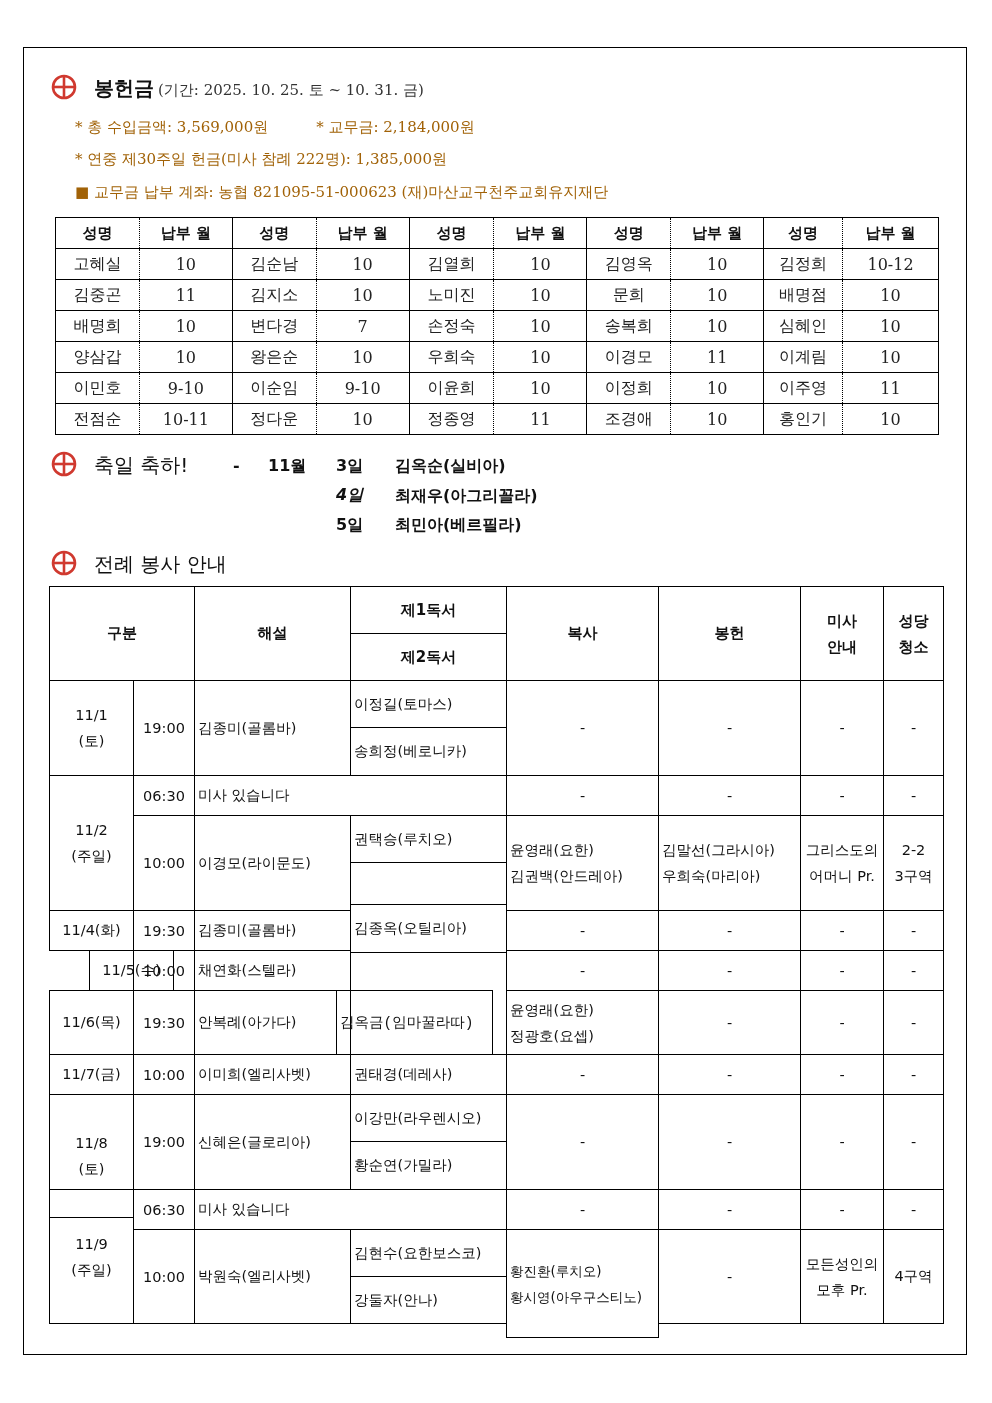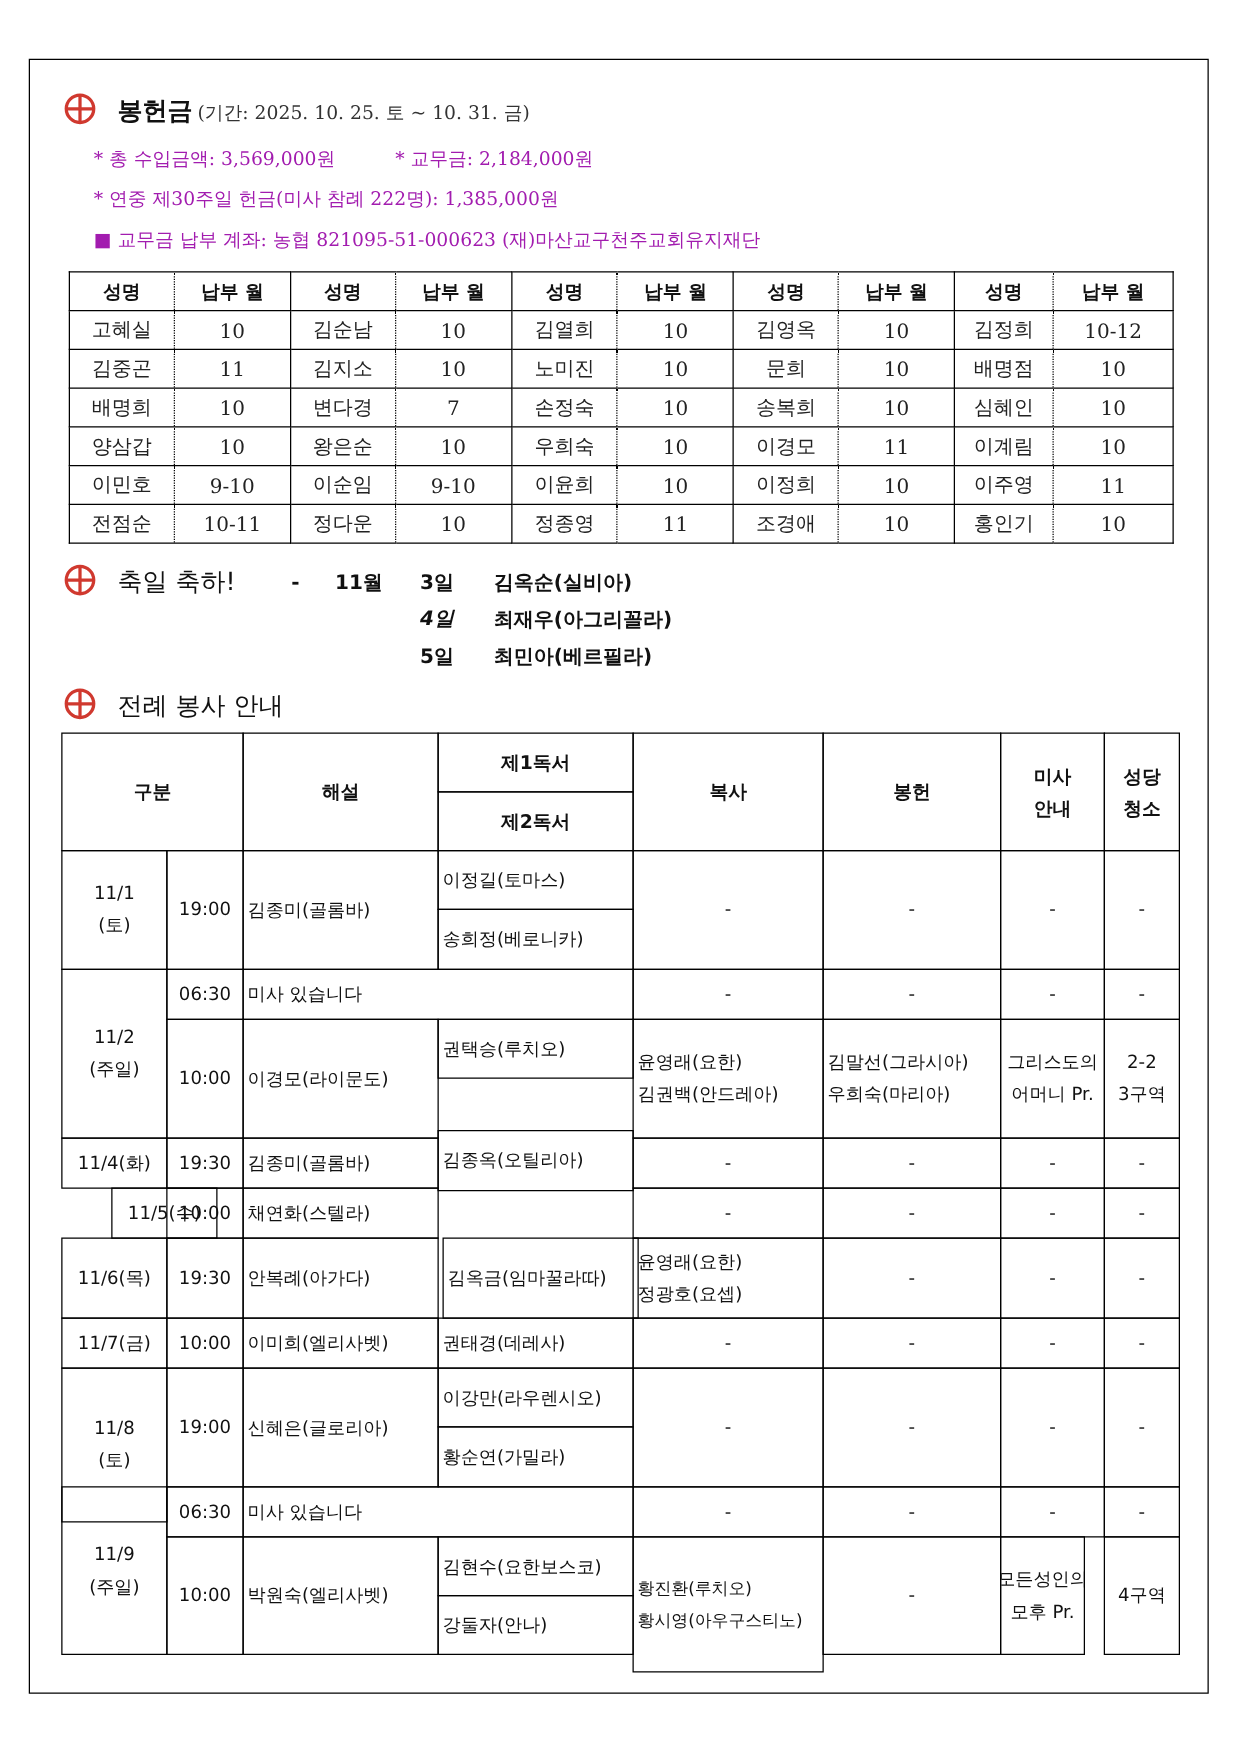--- a/index.html
+++ b/index.html
@@ -1,21 +1,21 @@
 <!DOCTYPE html>
 <html><head>
 <meta charset="utf-8">
 <style>
   html, body { margin:0; padding:0; background:#ffffff; }
   body { width:992px; height:1403px; position:relative; font-family:"DejaVu Sans", sans-serif; color:#111; }
   .page-border { position:absolute; left:23px; top:47px; width:944px; height:1308px; border:1px solid #000; box-sizing:border-box; }
   .icon-cross { position:absolute; width:26px; height:26px; }
   .sec-title { position:absolute; font-family:"DejaVu Sans", sans-serif; font-weight:bold; font-size:20px; color:#111; white-space:nowrap; }
   .sec-title .sub { font-family:"DejaVu Serif", serif; font-weight:normal; font-size:15px; color:#333; margin-left:4px; }
-  .line { position:absolute; font-family:"DejaVu Serif", serif; font-size:15px; color:#a21caf; white-space:nowrap; }
+  .line { position:absolute; font-family:"DejaVu Serif", serif; font-size:15px; color:#a16207; white-space:nowrap; }
   .line .gap { display:inline-block; width:48px; }
 
   
   table.off { position:absolute; left:55px; top:217px; width:884px; border-collapse:collapse; font-family:"DejaVu Serif", serif; font-size:16px; }
   table.off td, table.off th { border:1px solid #000; height:30px; padding:0; text-align:center; color:#222; }
   table.off th { font-family:"DejaVu Sans", sans-serif; font-weight:bold; font-size:15px; color:#111; }
   table.off .nm { border-right:1px dotted #000; }
   table.off .mo { border-left:1px dotted #000; }
 
   
@@ -249,21 +249,21 @@
   <div class="cell c" style="left:84px;top:364px;width:62px;height:41px;">10:00</div>
   <div class="cell l" style="left:145px;top:364px;width:157px;height:41px;">채연화(스텔라)</div>
   <div class="cell c" style="left:457px;top:364px;width:153px;height:41px;">-</div>
   <div class="cell c" style="left:609px;top:364px;width:143px;height:41px;">-</div>
   <div class="cell c" style="left:751px;top:364px;width:84px;height:41px;">-</div>
   <div class="cell c" style="left:834px;top:364px;width:61px;height:41px;">-</div>
 
   <div class="cell c" style="left:0;top:404px;width:85px;height:65px;">11/6(목)</div>
   <div class="cell c" style="left:84px;top:404px;width:62px;height:65px;">19:30</div>
   <div class="cell l" style="left:145px;top:404px;width:157px;height:65px;">안복례(아가다)</div>
-  <div class="cell l" style="left:305px;top:404px;width:157px;height:65px;">김옥금(임마꿀라따)</div>
+  <div class="cell l" style="left:287px;top:404px;width:157px;height:65px;font-family:Liberation Mono, monospace;">김옥금(임마꿀라따)</div>
   <div class="cell l multi" style="left:457px;top:404px;width:153px;height:65px;">
     <span>윤영래(요한)</span>
     <span>정광호(요셉)</span>
   </div>
   <div class="cell c" style="left:609px;top:404px;width:143px;height:65px;">-</div>
   <div class="cell c" style="left:751px;top:404px;width:84px;height:65px;">-</div>
   <div class="cell c" style="left:834px;top:404px;width:61px;height:65px;">-</div>
 
   <div class="cell c" style="left:0;top:468px;width:85px;height:41px;">11/7(금)</div>
   <div class="cell c" style="left:84px;top:468px;width:62px;height:41px;">10:00</div>
@@ -300,18 +300,18 @@
 
   <div class="cell c" style="left:84px;top:643px;width:62px;height:95px;">10:00</div>
   <div class="cell l" style="left:145px;top:643px;width:157px;height:95px;">박원숙(엘리사벳)</div>
   <div class="cell l" style="left:301px;top:643px;width:157px;height:48px;">김현수(요한보스코)</div>
   <div class="cell l" style="left:301px;top:690px;width:157px;height:48px;">강둘자(안나)</div>
   <div class="cell l multi" style="left:457px;top:643px;width:153px;height:109px;font-size:13.5px;">
     <span>황진환(루치오)</span>
     <span>황시영(아우구스티노)</span>
   </div>
   <div class="cell c" style="left:609px;top:643px;width:143px;height:95px;">-</div>
-  <div class="cell c multi" style="left:751px;top:643px;width:68px;height:95px;">
+  <div class="cell c multi" style="left:751px;top:643px;width:84px;height:95px;">
     <span>모든성인의</span>
     <span>모후 Pr.</span>
   </div>
   <div class="cell c" style="left:834px;top:643px;width:61px;height:95px;">4구역</div>
 </div>
 
 </body></html>

